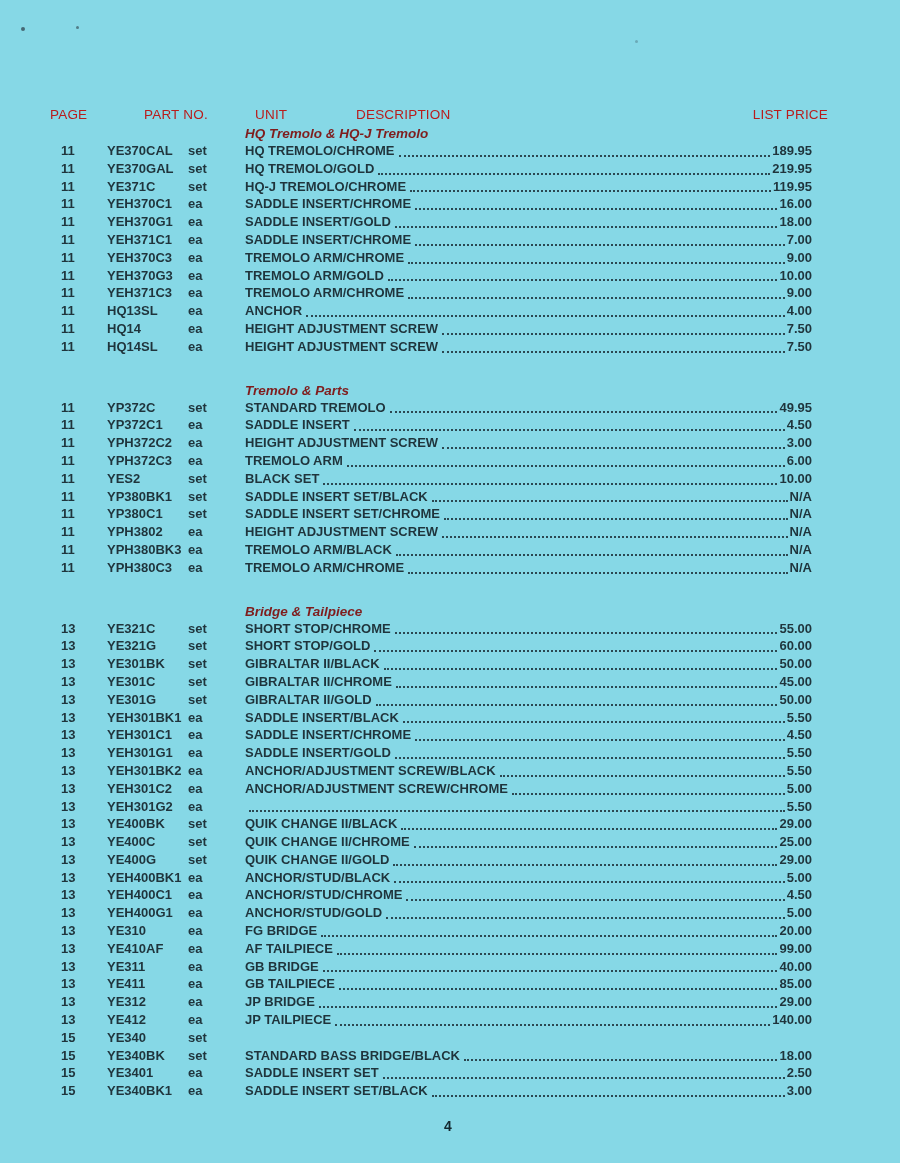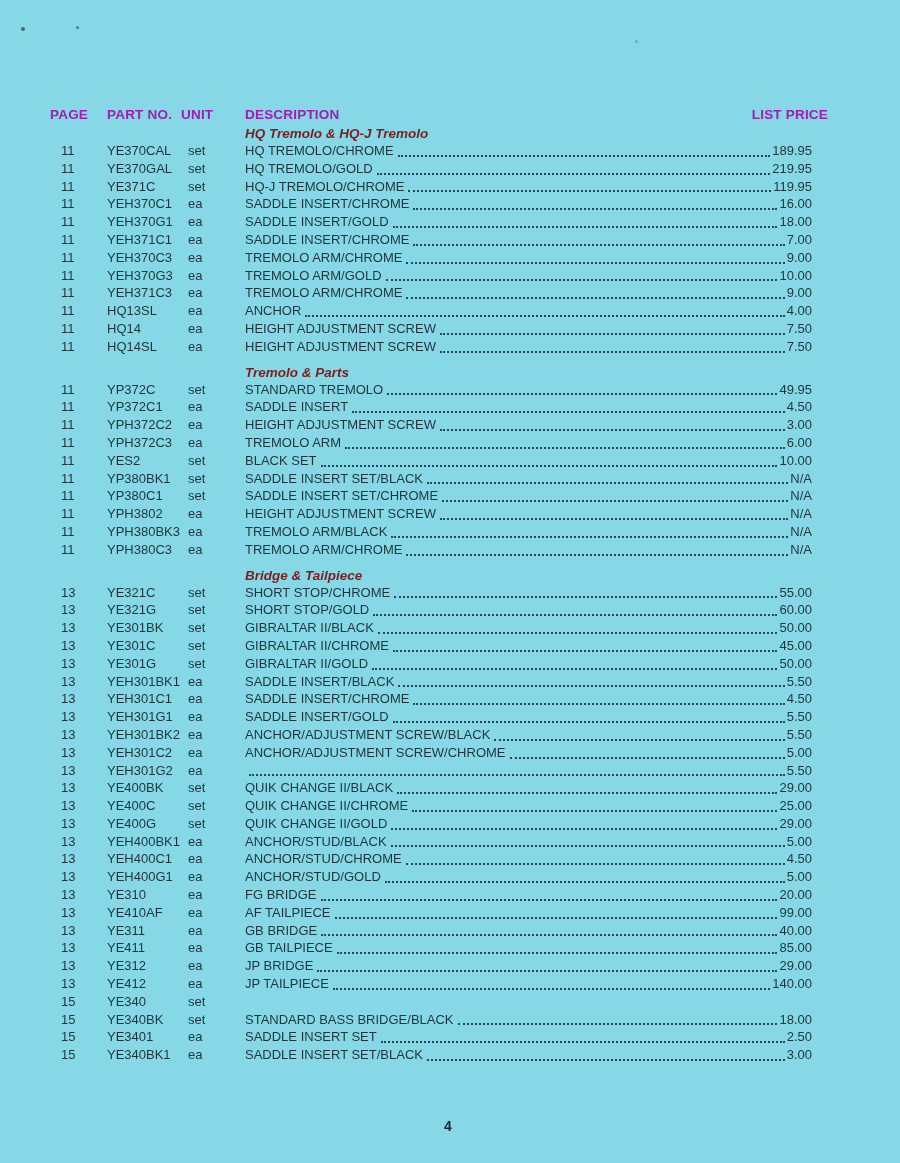--- a/index.html
+++ b/index.html
@@ -12,34 +12,34 @@
     overflow:hidden;
   }
   .speck { position:absolute; border-radius:50%; background:#3a5560; }
   .speck.s1 { left:21px; top:27px; width:4px; height:4px; opacity:.85; }
   .speck.s2 { left:76px; top:26px; width:3px; height:3px; opacity:.7; }
   .speck.s3 { left:635px; top:40px; width:3px; height:3px; opacity:.35; }
 
   .content { position:absolute; top:106px; left:48px; width:780px; }
 
   .hrow { display:flex; height:18px; line-height:18px;
-          font-weight:bold; font-size:13.5px; color:#a21caf; letter-spacing:.2px; }
+          font-weight:normal; font-size:13.5px; color:#b91c1c; letter-spacing:.2px;gap:37px; }
   .col-page { width:59px; padding-left:13px; box-sizing:border-box; flex:none; }
   .col-part { width:74px; flex:none; }
   .col-unit { width:64px; padding-left:7px; box-sizing:border-box; flex:none; }
   .col-desc { flex:1 1 auto; min-width:0; }
   .hrow .col-page { padding-left:2px; }
   .hrow .col-unit { padding-left:0; }
   .hrow .col-desc { display:flex; justify-content:space-between; }
 
   .section-title-row { display:flex; height:18px; line-height:18px; }
   .section-title { font-style:italic; font-weight:bold; font-size:13.5px; color:#7f1d1d; }
-  .section + .section { margin-top:7px; }
-
-  .row { display:flex; height:17.8px; line-height:17.8px; font-size:13px; }
+  .section + .section { margin-top:25px; }
+
+  .row { display:flex; height:17.8px; line-height:17.8px; font-size:13px;font-weight:bold; }
   .desc-wrap { display:flex; }
   .desc  { white-space:nowrap; flex:none; }
   .price { white-space:nowrap; flex:none; margin-right:16px; }
   .leader { flex:1 1 auto; min-width:14px; align-self:flex-end;
             margin:0 2px 3px 4px; border-bottom:2px dotted #2b4751; height:0; }
 
   .page-number { position:absolute; top:1118px; left:0; width:896px;
                  text-align:center; font-size:14px; font-weight:bold; color:#13282f; }
 </style>
 </head>

